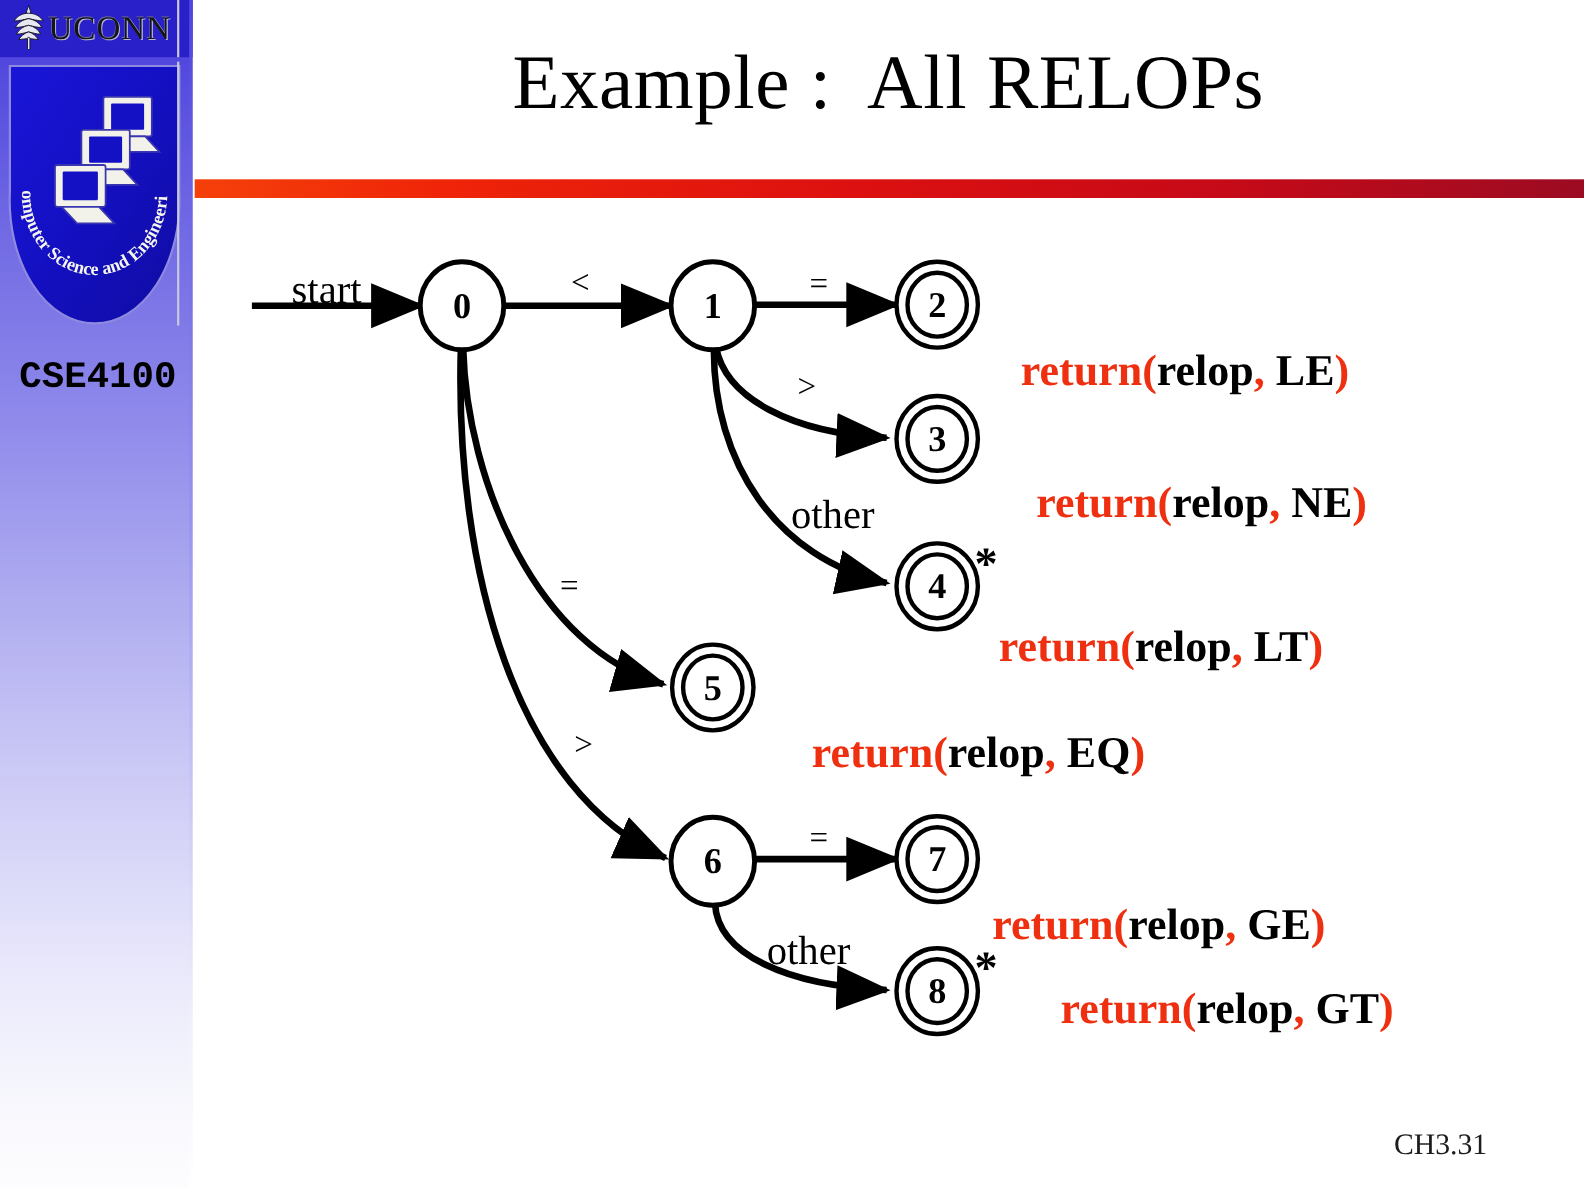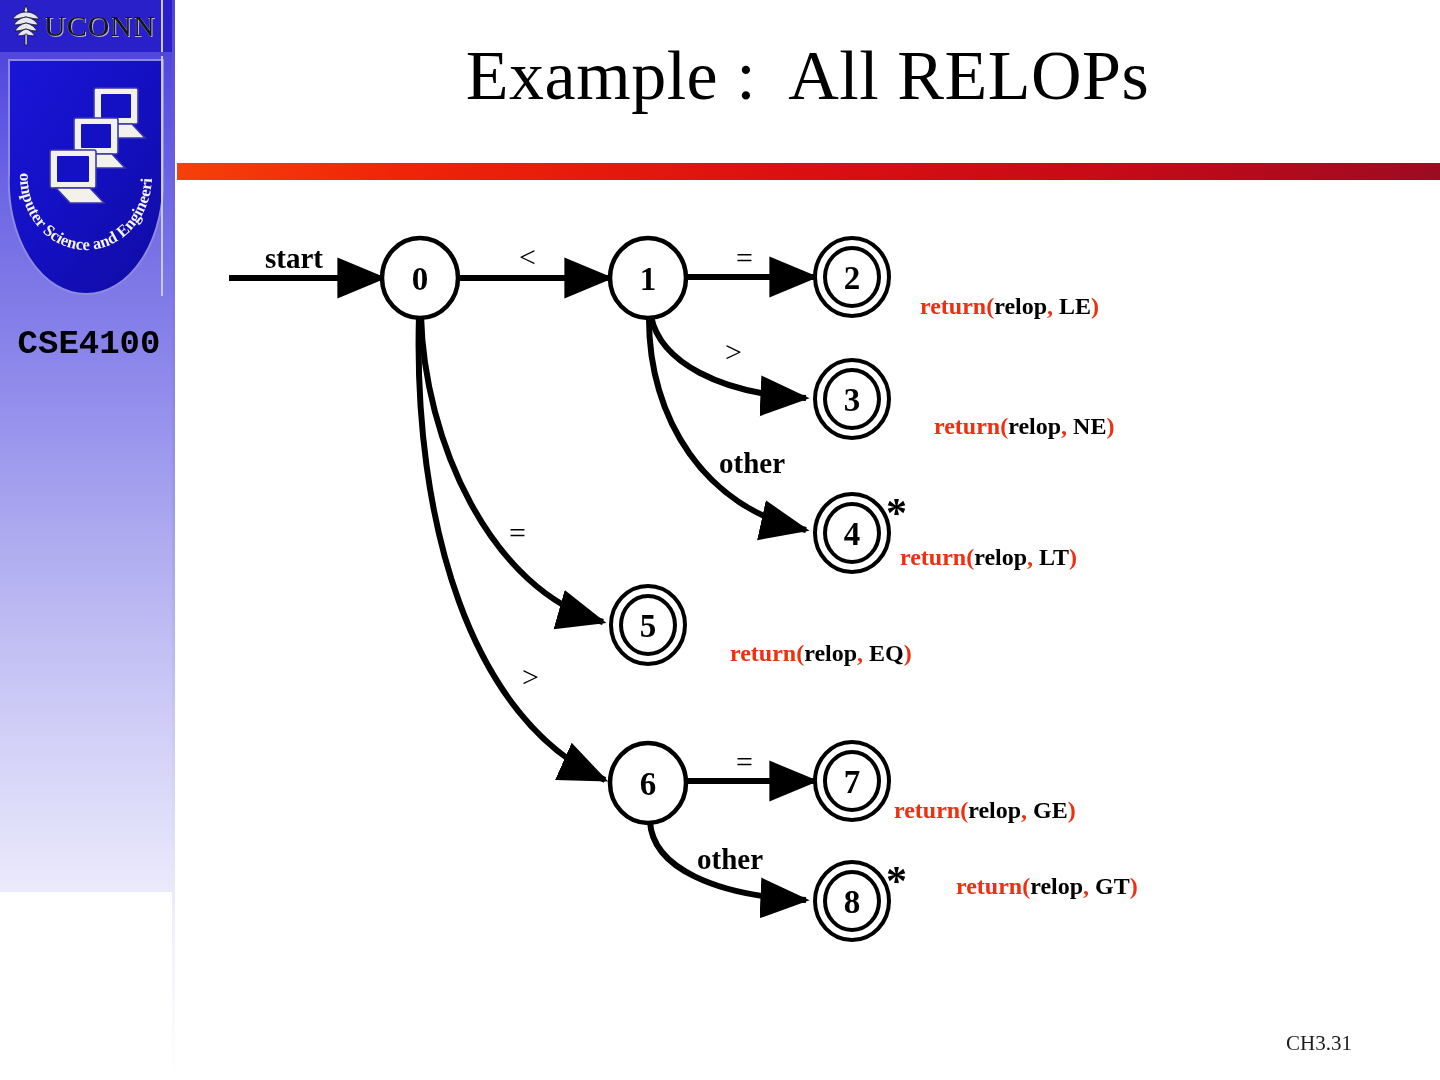--- a/index.html
+++ b/index.html
@@ -14,21 +14,21 @@
     position: relative;
     overflow: hidden;
     font-family: "Liberation Serif", "DejaVu Serif", serif;
   }
 
   
   #sidebar {
     position: absolute;
     left: 0; top: 0;
     width: 175px;
-    height: 892px;
+    height: 1080px;
     background: linear-gradient(to bottom,
         #3f34d6 0px,
         #4f44dd 40px,
         #6f68e4 200px,
         #8b86ea 360px,
         #aeabf0 540px,
         #cfcdf6 720px,
         #e9e8fb 880px,
         #f7f7fd 1000px,
         #fdfdff 1080px);
@@ -127,21 +127,21 @@
     left: 0; top: 0;
     width: 1440px; height: 1080px;
     pointer-events: none;
   }
 
   
   .ret {
     position: absolute;
     font-family: "Liberation Serif", "DejaVu Serif", serif;
     font-weight: bold;
-    font-size: 24px;
+    font-size: 40px;
     white-space: pre;
     color: #000000;
   }
   .ret .kw { color: #ee2f10; }
   .ret .cm { color: #ee2f10; }
   .ret .pr { color: #ee2f10; }
   .ret .arg { color: #000000; }
 
   
   .star {
@@ -154,39 +154,39 @@
   }
 
   
   .edge-label {
     position: absolute;
     font-family: "Liberation Serif", "DejaVu Serif", serif;
     font-size: 30px;
     color: #000000;
     white-space: pre;
   }
-  .edge-label.bold { font-weight: bold; font-size: 29px; }
+  .edge-label.bold { font-weight: normal; font-size: 37px; }
 
   
   .node-num {
     position: absolute;
     font-family: "Liberation Serif", "DejaVu Serif", serif;
     font-weight: bold;
     font-size: 33px;
     color: #000000;
     text-align: center;
     width: 40px;
   }
 
   
   #footer-code {
     position: absolute;
     right: 88px; bottom: 24px;
     font-family: "Liberation Serif", "DejaVu Serif", serif;
-    font-size: 21px;
+    font-size: 27px;
     color: #1c1c1c;
   }
 </style>
 </head>
 <body>
 
 <div id="sidebar">
   <div id="sidebar-topband"></div>
 
   <div id="uconn-mark">

